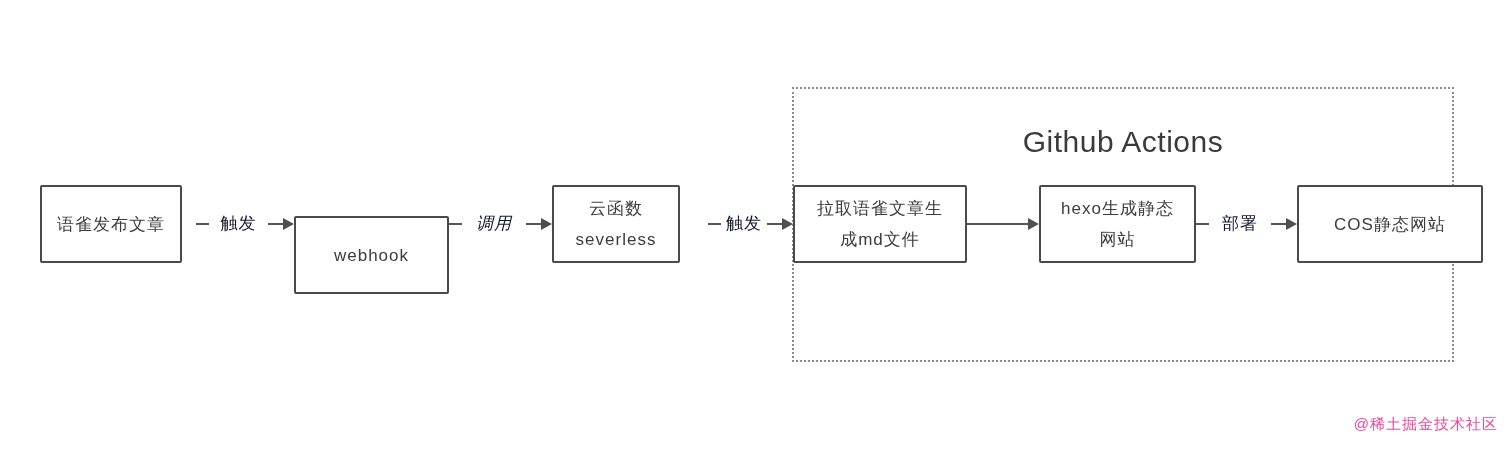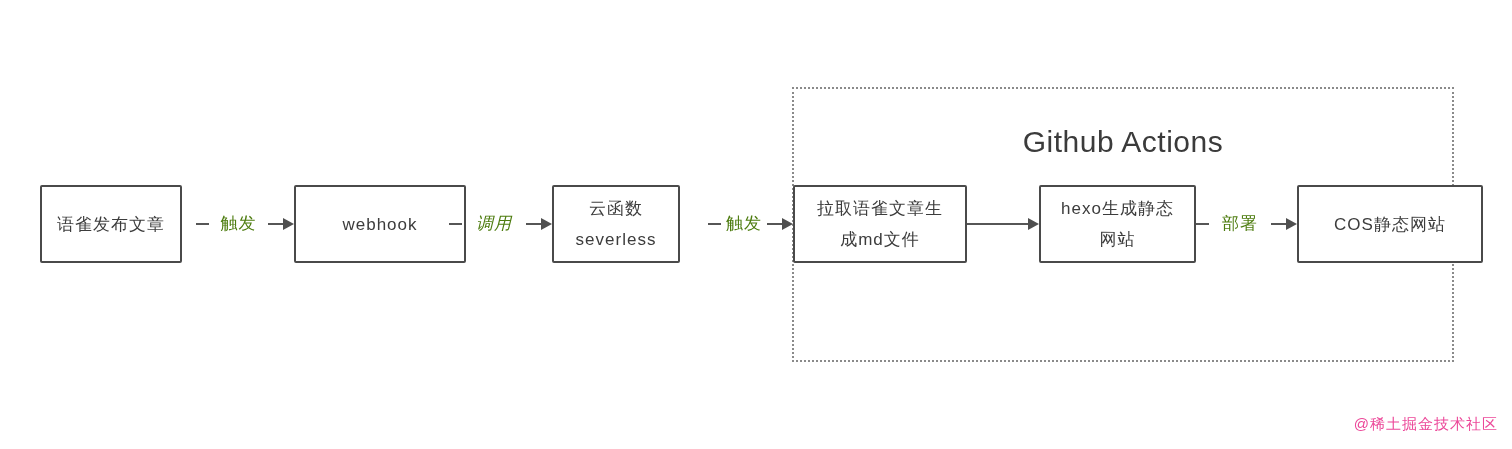--- a/index.html
+++ b/index.html
@@ -49,21 +49,21 @@
     justify-content: center;
     z-index: 2;
     color: #3c3c3c;
     font-size: 17px;
     line-height: 31px;
     letter-spacing: 1px;
     text-align: center;
     white-space: nowrap;
   }
   #n1 { left: 40px;   width: 142px; }
-  #n2 { left: 294px;  width: 172px; }
+  #n2 { left: 294px;  width: 155px; margin-top: 31px; }
   #n3 { left: 552px;  width: 128px; }
   #n4 { left: 793px;  width: 174px; text-align: right; }
   #n5 { left: 1039px; width: 157px; }
   #n6 { left: 1297px; width: 186px; }
 
   
   .edge {
     position: absolute;
     top: 224px;
     transform: translateY(-50%);
@@ -79,21 +79,21 @@
   #e5 { left: 1196px; width: 101px; }
 
   .dash {
     width: 13px; height: 2.5px;
     background: #565656;
     flex: 0 0 auto;
   }
   .edge-label {
     margin: 16px auto;
     font-size: 17px;
-    color: #4d7c0f;
+    color: #0f172a;
     letter-spacing: 1px;
     white-space: nowrap;
     line-height: 14px;
   }
   .arrow {
     display: flex;
     align-items: center;
     flex: 0 0 auto;
     width: 26px;
   }

